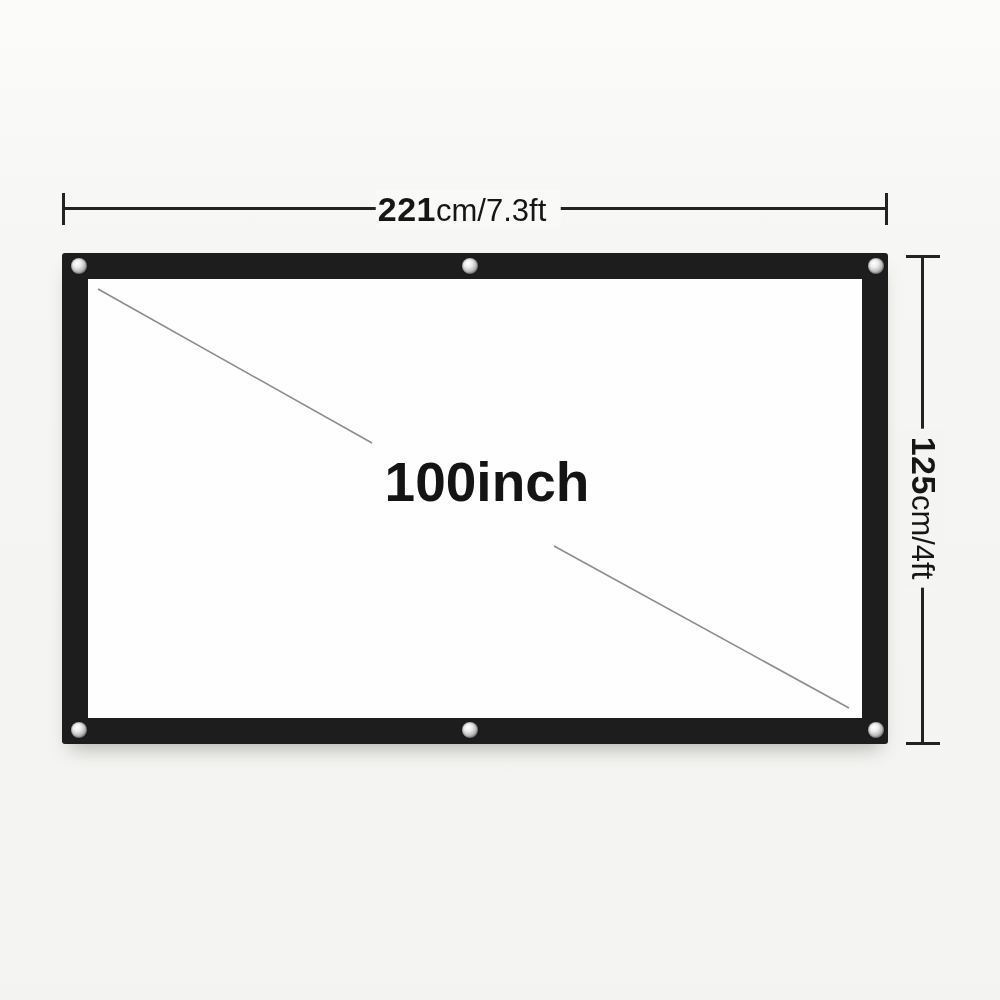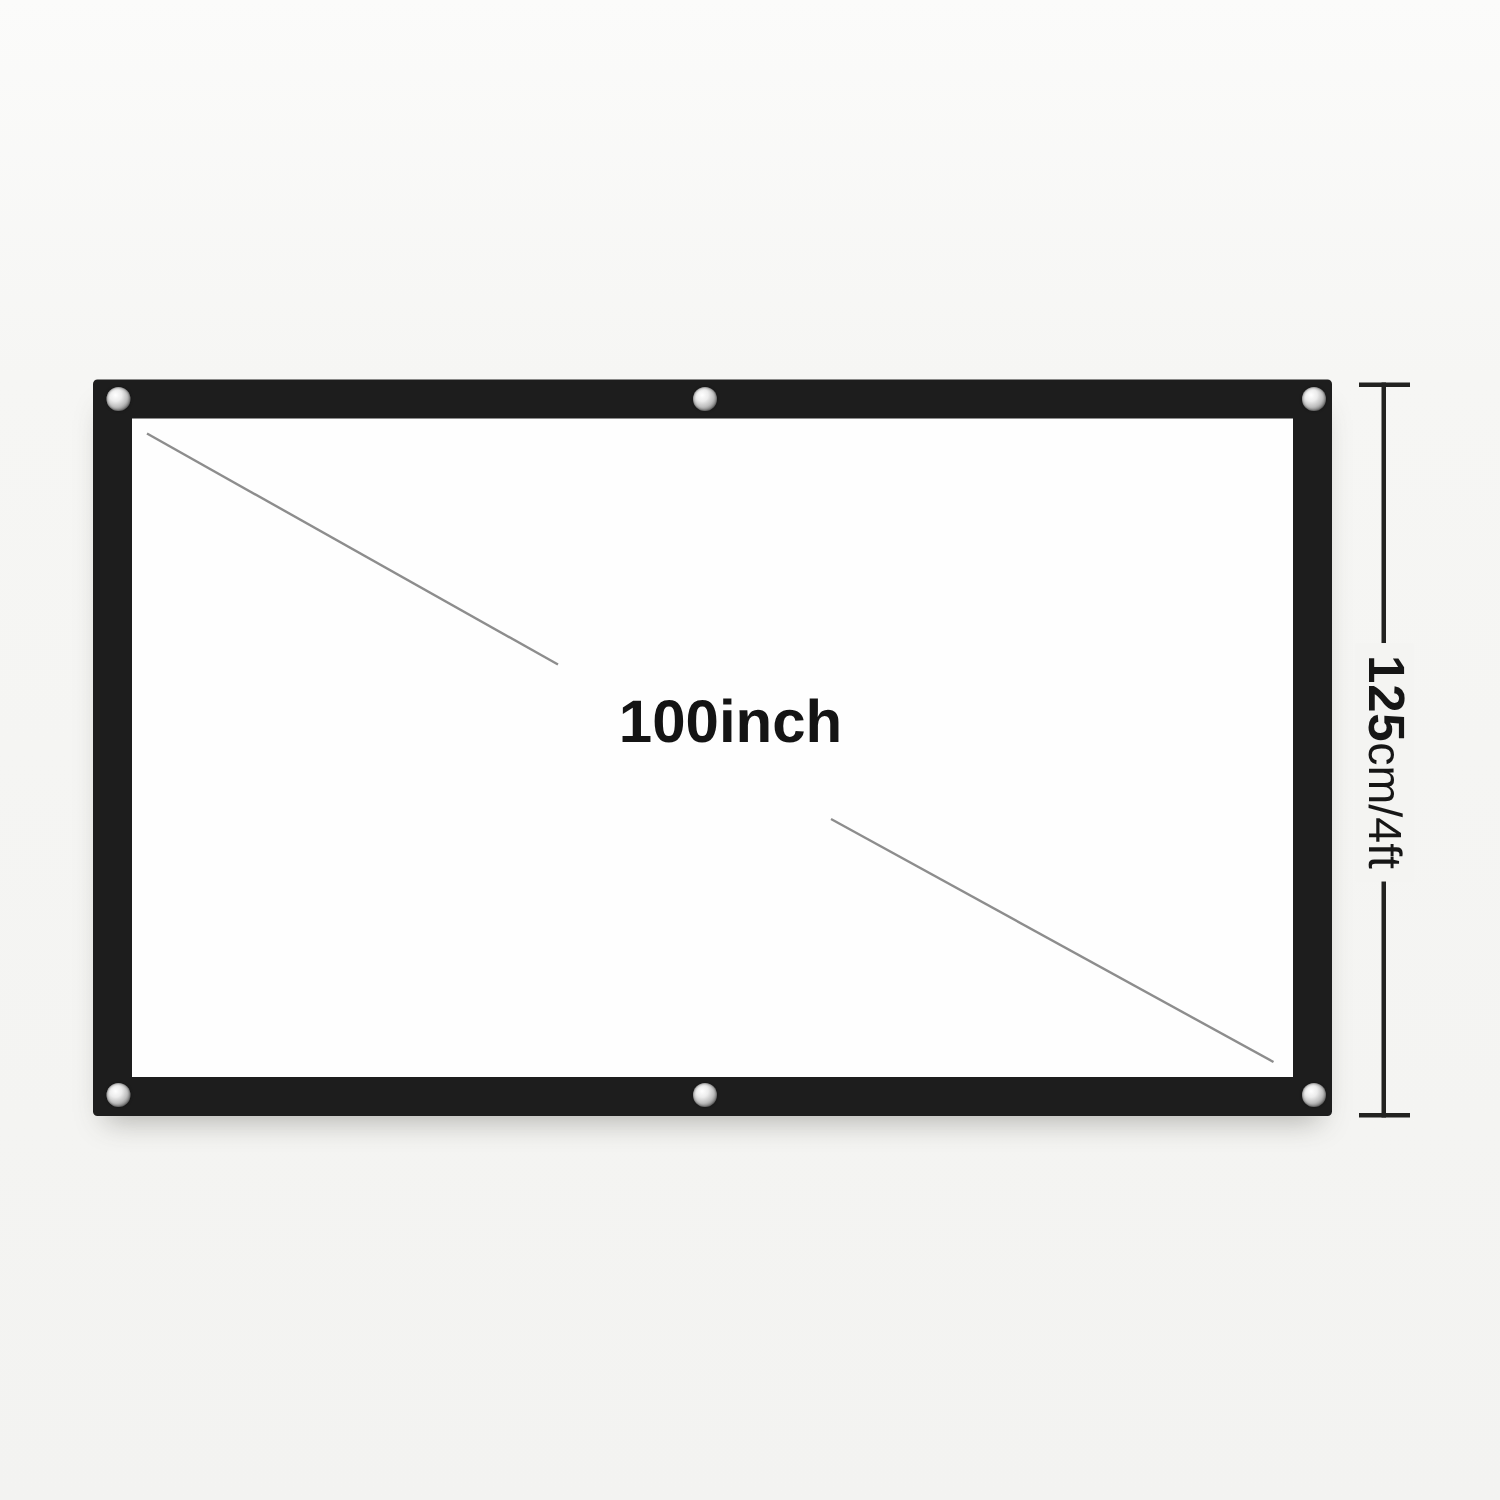--- a/index.html
+++ b/index.html
@@ -106,31 +106,37 @@
   .diagonals {
     position: absolute;
     left: 0; top: 0;
     pointer-events: none;
   }
 
   .size-label {
     position: absolute;
     left: 487px; top: 482px;
     transform: translate(-50%, -50%);
-    font-size: 40px;
+    font-size: 55px;
     font-weight: 700;
     color: #141414;
     white-space: nowrap;
   }
 </style>
 </head>
 <body>
 
 <div class="canvas">
 
+  <div class="dim-h">
+    <div class="dim-line"></div>
+    <div class="cap left"></div>
+    <div class="cap right"></div>
+    <div class="dim-label"><span class="dim-value">221</span><span class="dim-unit">cm/7.3ft</span></div>
+  </div>
 
   <div class="screen">
     <div class="surface"></div>
     <div class="grommet tl"></div>
     <div class="grommet tc"></div>
     <div class="grommet tr"></div>
     <div class="grommet bl"></div>
     <div class="grommet bc"></div>
     <div class="grommet br"></div>
   </div>

